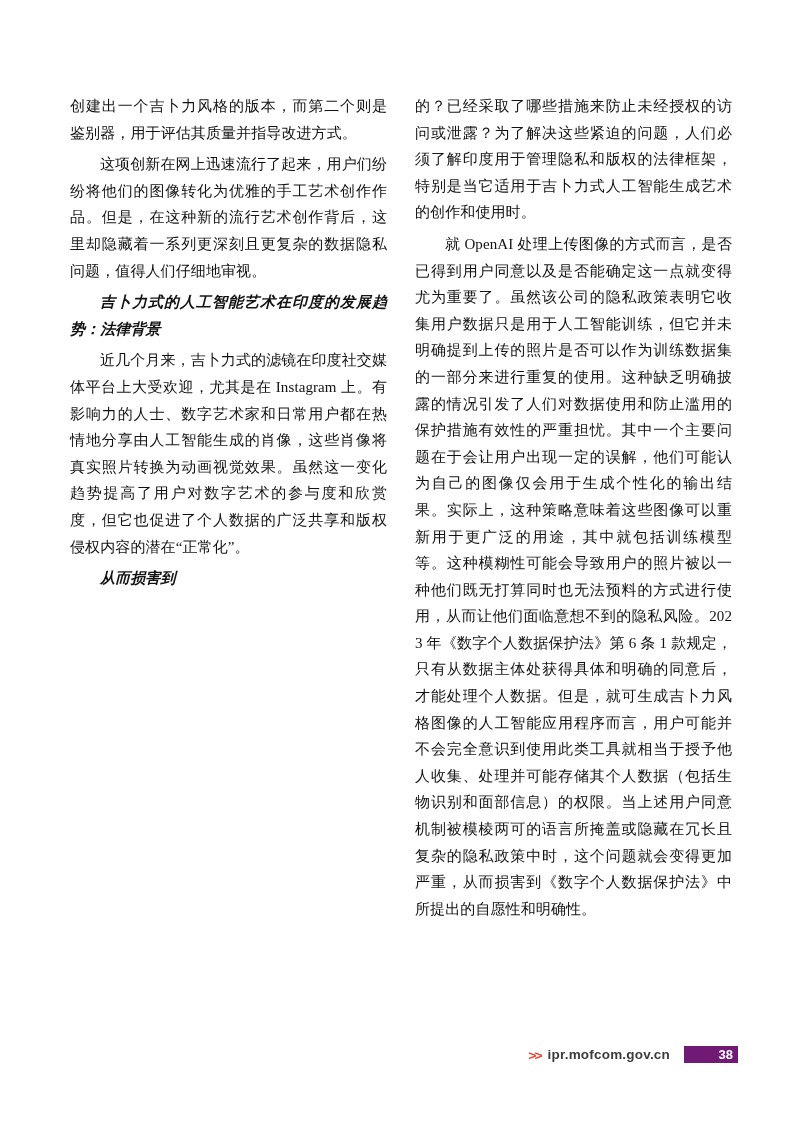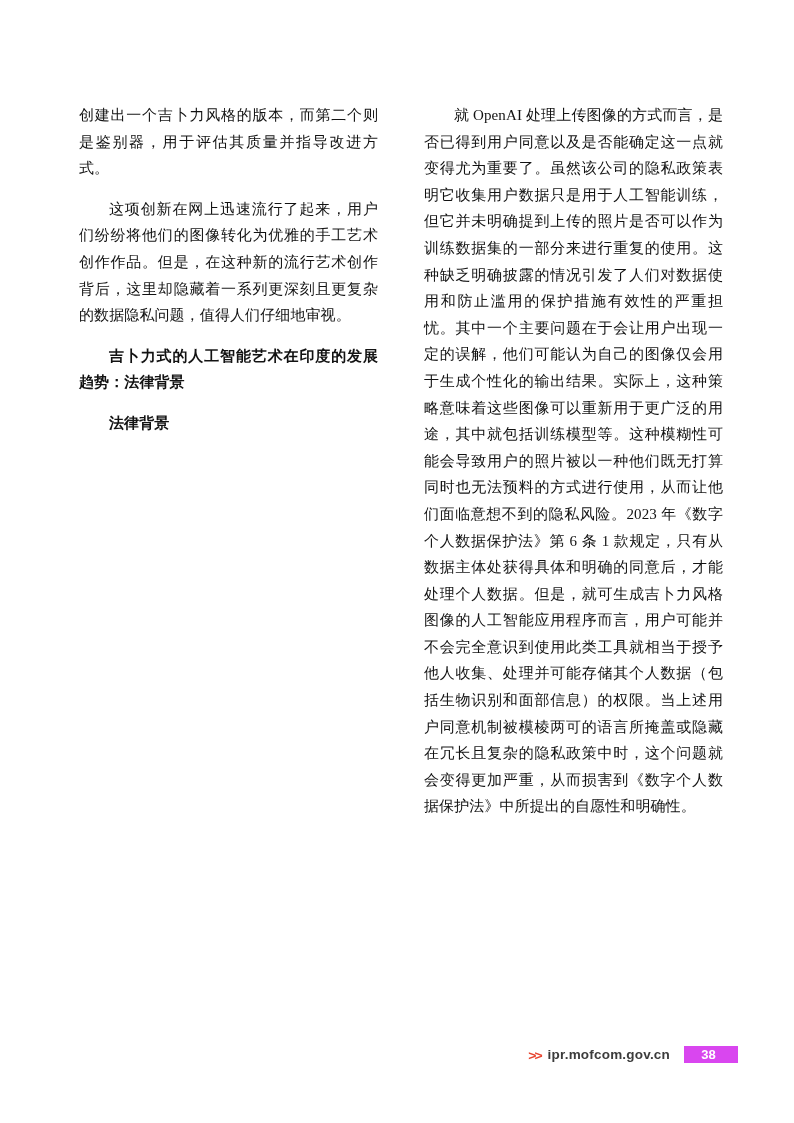--- a/index.html
+++ b/index.html
@@ -21,34 +21,35 @@
     top: 88px;
     width: 672px;
     display: flex;
     gap: 18px;
   }
   .col {
     width: 327px;
     flex: 0 0 327px;
   }
   .col p {
-    margin: 14px;
+    margin: 5px;
     font-size: 15px;
     line-height: 26.6px;
     color: #121212;
     text-align: justify;
     text-justify: inter-ideograph;
     letter-spacing: 0.1px;
     word-break: break-all;
   }
   .indent { text-indent: 2em; }
   .heading {
     font-weight: 700;
     font-family: "Liberation Sans", "DejaVu Sans", sans-serif;
     color: #000000;
+    font-style: italic;
   }
   .footer {
     position: absolute;
     top: 1046px;
     right: 56px;
     display: flex;
     align-items: center;
     font-family: "Liberation Sans", "DejaVu Sans", sans-serif;
   }
   .chevrons {
@@ -60,46 +61,48 @@
     transform: scaleY(0.9);
   }
   .site-url {
     font-weight: 700;
     font-size: 13.5px;
     color: #3c3c3c;
     letter-spacing: 0.2px;
   }
   .page-number-box {
     margin-left: 14px;
-    background: #d946ef;
+    background: #701a75;
     color: #ffffff;
     width: 49px;
     height: 17px;
     line-height: 17px;
-    text-align: center;
+    text-align: right;
     padding-right: 5px;
     font-weight: 700;
     font-size: 13px;
   }
 </style>
 </head>
 <body>
 
 <div class="page">
 
   <div class="columns">
 
     <div class="col">
       <p>创建出一个吉卜力风格的版本，而第二个则是鉴别器，用于评估其质量并指导改进方式。</p>
       <p class="indent">这项创新在网上迅速流行了起来，用户们纷纷将他们的图像转化为优雅的手工艺术创作作品。但是，在这种新的流行艺术创作背后，这里却隐藏着一系列更深刻且更复杂的数据隐私问题，值得人们仔细地审视。</p>
       <p class="indent heading">吉卜力式的人工智能艺术在印度的发展趋势：法律背景</p>
-      <p class="indent heading">法律背景</p>
+      <p class="indent">近几个月来，吉卜力式的滤镜在印度社交媒体平台上大受欢迎，尤其是在 Instagram 上。有影响力的人士、数字艺术家和日常用户都在热情地分享由人工智能生成的肖像，这些肖像将真实照片转换为动画视觉效果。虽然这一变化趋势提高了用户对数字艺术的参与度和欣赏度，但它也促进了个人数据的广泛共享和版权侵权内容的潜在“正常化”。</p>
+      <p class="indent heading">从而损害到</p>
     </div>
 
     <div class="col">
+      <p>的？已经采取了哪些措施来防止未经授权的访问或泄露？为了解决这些紧迫的问题，人们必须了解印度用于管理隐私和版权的法律框架，特别是当它适用于吉卜力式人工智能生成艺术的创作和使用时。</p>
       <p class="indent">就 OpenAI 处理上传图像的方式而言，是否已得到用户同意以及是否能确定这一点就变得尤为重要了。虽然该公司的隐私政策表明它收集用户数据只是用于人工智能训练，但它并未明确提到上传的照片是否可以作为训练数据集的一部分来进行重复的使用。这种缺乏明确披露的情况引发了人们对数据使用和防止滥用的保护措施有效性的严重担忧。其中一个主要问题在于会让用户出现一定的误解，他们可能认为自己的图像仅会用于生成个性化的输出结果。实际上，这种策略意味着这些图像可以重新用于更广泛的用途，其中就包括训练模型等。这种模糊性可能会导致用户的照片被以一种他们既无打算同时也无法预料的方式进行使用，从而让他们面临意想不到的隐私风险。2023 年《数字个人数据保护法》第 6 条 1 款规定，只有从数据主体处获得具体和明确的同意后，才能处理个人数据。但是，就可生成吉卜力风格图像的人工智能应用程序而言，用户可能并不会完全意识到使用此类工具就相当于授予他人收集、处理并可能存储其个人数据（包括生物识别和面部信息）的权限。当上述用户同意机制被模棱两可的语言所掩盖或隐藏在冗长且复杂的隐私政策中时，这个问题就会变得更加严重，从而损害到《数字个人数据保护法》中所提出的自愿性和明确性。</p>
     </div>
 
   </div>
 
   <div class="footer">
     <span class="chevrons">&gt;&gt;</span>
     <span class="site-url">ipr.mofcom.gov.cn</span>
     <span class="page-number-box">38</span>
   </div>

